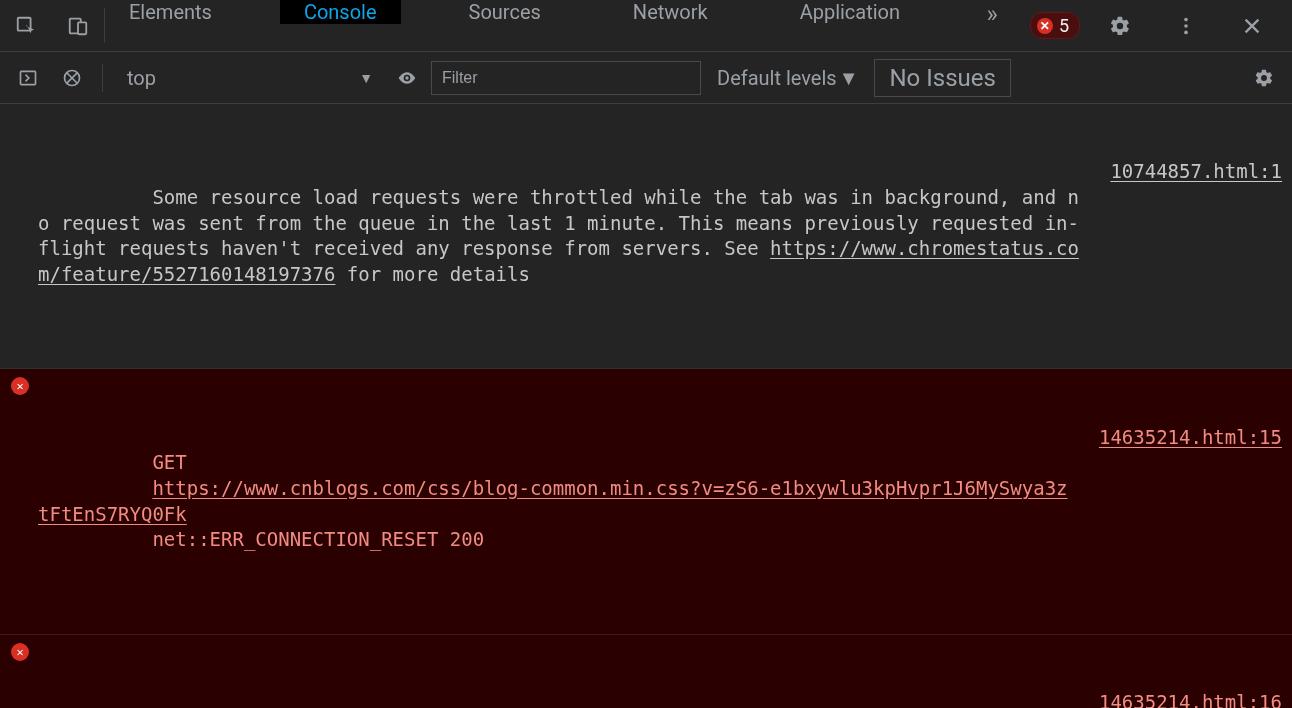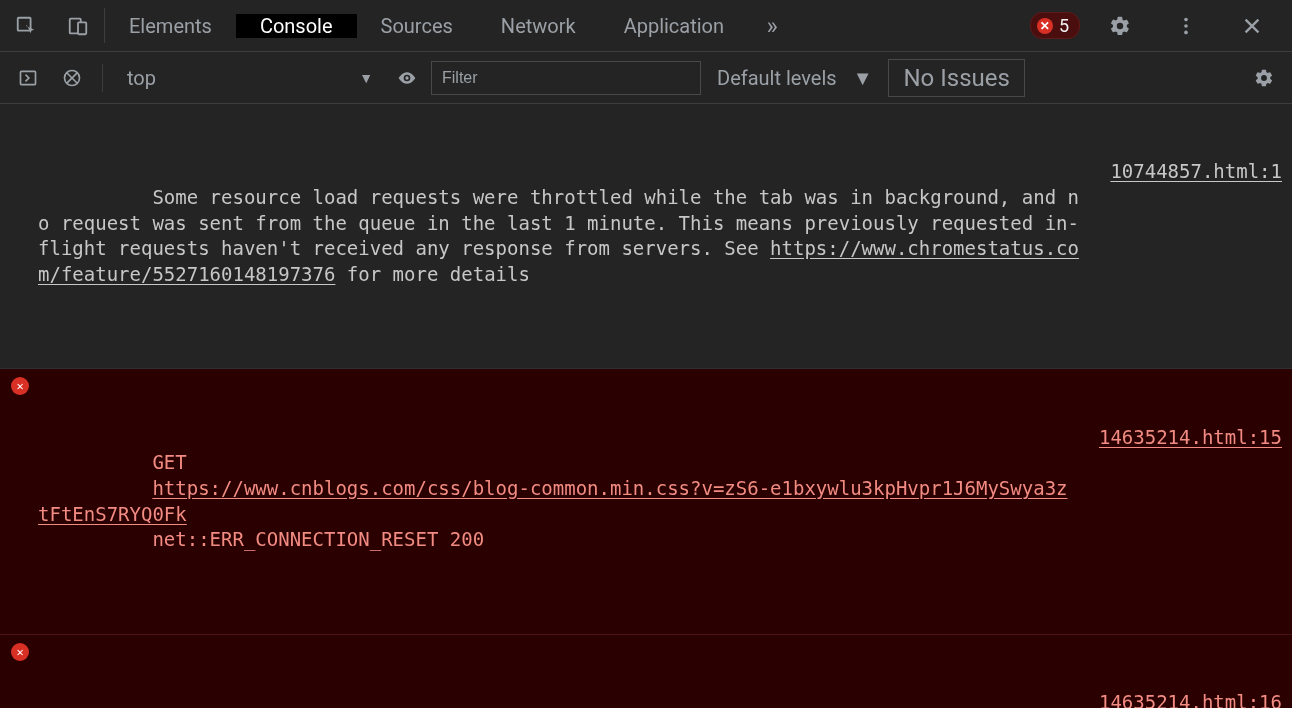--- a/index.html
+++ b/index.html
@@ -47,33 +47,34 @@
     cursor: pointer;
   }
   .top-bar .icon-btn svg { width: 22px; height: 22px; }
   .top-bar .sep {
     width: 1px;
     background: var(--border);
     margin: 8px 0;
   }
   .tabs {
     display: flex;
-    align-items: center;
+    align-items: flex-start;
+    gap: 44px;
   }
   .tab {
     display: flex;
     align-items: center;
     padding: 0 24px;
     color: var(--fg-dim);
     cursor: pointer;
     font-size: 20px;
   }
   .tab.active {
     background: var(--bg-tab-active);
-    color: #ffffff;
+    color: #0ea5e9;
   }
   .tab-more {
     display: flex;
     align-items: center;
     justify-content: center;
     width: 48px;
     color: var(--fg-dim);
     font-size: 24px;
     cursor: pointer;
   }
@@ -150,21 +151,21 @@
     border: 1px solid var(--border-light);
     color: var(--fg);
     padding: 0 10px;
     font-size: 16px;
     outline: none;
   }
   .filter-input::placeholder { color: var(--fg-dim); }
   .levels {
     display: flex;
     align-items: center;
-    gap: 16px;
+    gap: 2px;
     color: var(--fg-dim);
     font-size: 20px;
     padding: 0 12px;
     cursor: pointer;
   }
   .no-issues {
     border: 1px solid var(--border-light);
     padding: 4px 14px;
     color: var(--fg-dim);
     font-size: 24px;

